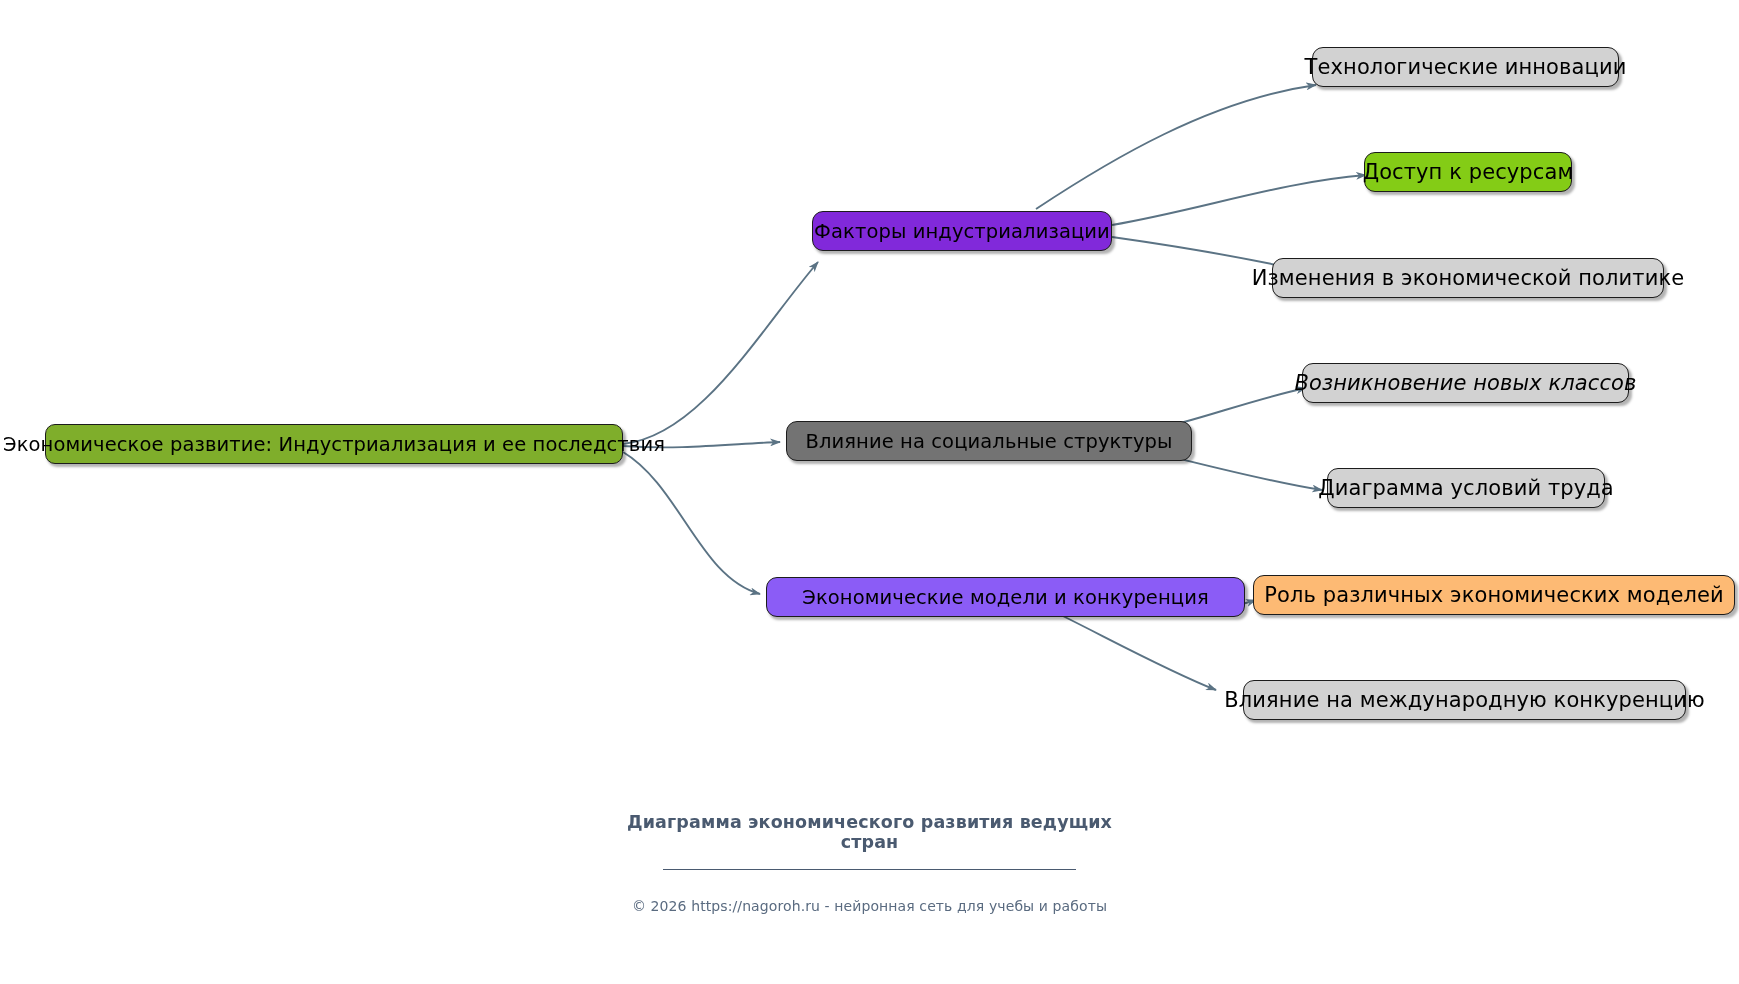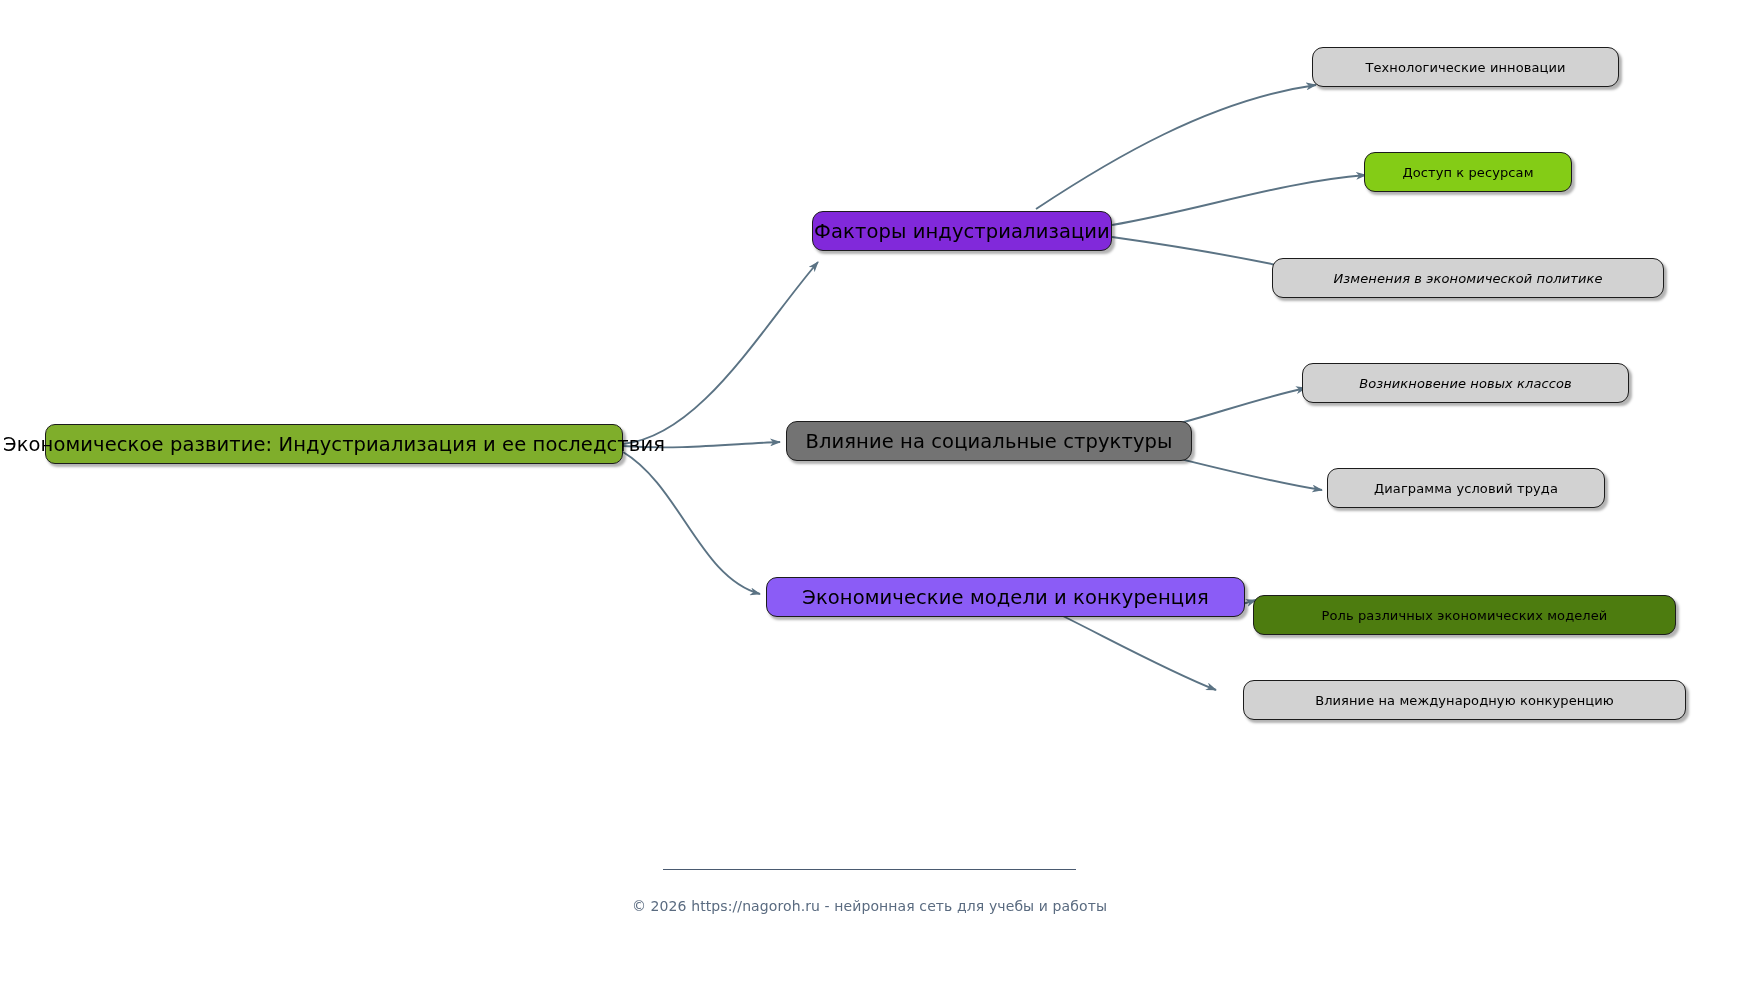--- a/index.html
+++ b/index.html
@@ -45,21 +45,21 @@
     background: #7FAE2B;
     font-size: 19.5px;
     border-radius: 10px;
   }
   .node-branch {
     background: #8129DA;
     font-size: 19.5px;
   }
   .node-leaf {
     background: #D2D2D2;
-    font-size: 13px;
+    font-size: 21px;
   }
   .footer {
     position: absolute;
     left: 0;
     width: 1739px;
     text-align: center;
     color: #4A5A70;
   }
   #footer-title {
     top: 812px;
@@ -114,39 +114,43 @@
       </div>
       <div class="node node-branch" style="left: 812px; top: 211px; width: 300px; height: 40px; background: rgb(129, 41, 218);">
         <span>Факторы индустриализации</span>
       </div>
       <div class="node node-leaf" style="left: 1312px; top: 47px; width: 307px; height: 40px; background: rgb(210, 210, 210);">
         <span>Технологические инновации</span>
       </div>
       <div class="node node-leaf" style="left: 1364px; top: 152px; width: 208px; height: 40px; background: #84cc16;">
         <span>Доступ к ресурсам</span>
       </div>
-      <div class="node node-leaf" style="left: 1272px; top: 258px; width: 392px; height: 40px; background: rgb(210, 210, 210); font-style: italic;">
+      <div class="node node-leaf" style="left: 1272px; top: 258px; width: 392px; height: 40px; background: rgb(210, 210, 210);">
         <span>Изменения в экономической политике</span>
       </div>
       <div class="node node-branch" style="left: 786px; top: 421px; width: 406px; height: 40px; background: #737373;">
         <span>Влияние на социальные структуры</span>
       </div>
       <div class="node node-leaf" style="left: 1302px; top: 363px; width: 327px; height: 40px; background: rgb(210, 210, 210); font-style: italic;">
         <span>Возникновение новых классов</span>
       </div>
       <div class="node node-leaf" style="left: 1327px; top: 468px; width: 278px; height: 40px; background: rgb(210, 210, 210);">
         <span>Диаграмма условий труда</span>
       </div>
       <div class="node node-branch" style="left: 766px; top: 577px; width: 479px; height: 40px; background: #8b5cf6;">
         <span>Экономические модели и конкуренция</span>
       </div>
-      <div class="node node-leaf" style="left: 1253px; top: 595px; width: 423px; height: 40px; background: #4d7c0f;">
+      <div class="node node-leaf" style="left: 1253px; top: 575px; width: 482px; height: 40px; background: #fdba74;">
         <span>Роль различных экономических моделей</span>
       </div>
       <div class="node node-leaf" style="left: 1243px; top: 680px; width: 443px; height: 40px; background: rgb(210, 210, 210);">
         <span>Влияние на международную конкуренцию</span>
       </div>
     </div>
 
+  <div class="footer" id="footer-title">
+    <div>Диаграмма экономического развития ведущих</div>
+    <div>стран</div>
+  </div>
   <div id="footer-rule"></div>
   <div class="footer" id="footer-credit">© 2026 https://nagoroh.ru - нейронная сеть для учебы и работы</div>
 
 </div>
 
 </body></html>

